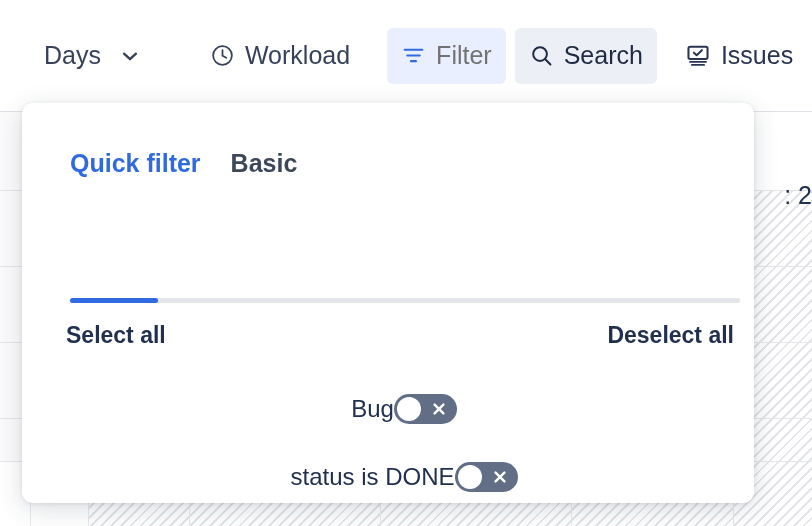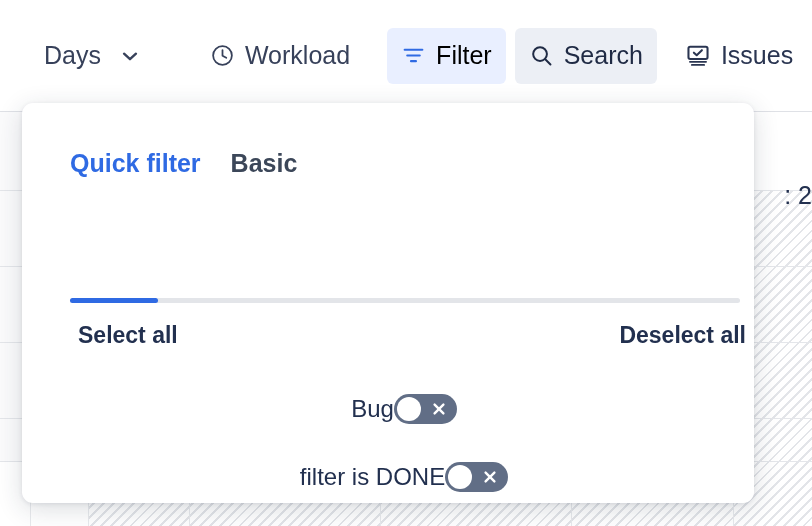--- a/index.html
+++ b/index.html
@@ -99,21 +99,21 @@
     white-space: nowrap;
     user-select: none;
   }
   .tb-item.days {
     padding-left: 0;
     margin-left: -4px;
     gap: 18px;
   }
   .tb-item.filter {
     background: #e9efff;
-    color: #000000;
+    color: #737373;
     margin-left: 23px;
   }
   .tb-item.search {
     background: #eceff5;
     color: #1f2a44;
     margin-left: 9px;
   }
   .tb-item.issues {
     margin-left: 14px;
     color: #2a3551;
@@ -178,21 +178,21 @@
     left: 0;
     top: 0;
     width: 88px;
     height: 5px;
     border-radius: 3px;
     background: #2f6ae3;
   }
 
   .select-row {
     position: absolute;
-    left: 56px;
+    left: 44px;
     top: 219px;
     width: 668px;
     display: flex;
     align-items: center;
     justify-content: space-between;
   }
   .select-action {
     font-size: 23px;
     font-weight: 700;
     color: #22304f;
@@ -371,21 +371,21 @@
         <span class="knob"></span>
         <span class="x-mark">
           <svg width="14" height="14" viewBox="0 0 14 14" fill="none">
             <path d="M2.6 2.6L11.4 11.4M11.4 2.6L2.6 11.4" stroke="#ffffff" stroke-width="2.4" stroke-linecap="round"></path>
           </svg>
         </span>
       </div>
     </div>
 
     <div class="filter-row">
-      <div class="filter-label">filter is DONE</div>
+      <div class="filter-label">status is DONE</div>
       <div class="toggle">
         <span class="knob"></span>
         <span class="x-mark">
           <svg width="14" height="14" viewBox="0 0 14 14" fill="none">
             <path d="M2.6 2.6L11.4 11.4M11.4 2.6L2.6 11.4" stroke="#ffffff" stroke-width="2.4" stroke-linecap="round"></path>
           </svg>
         </span>
       </div>
     </div>
 

